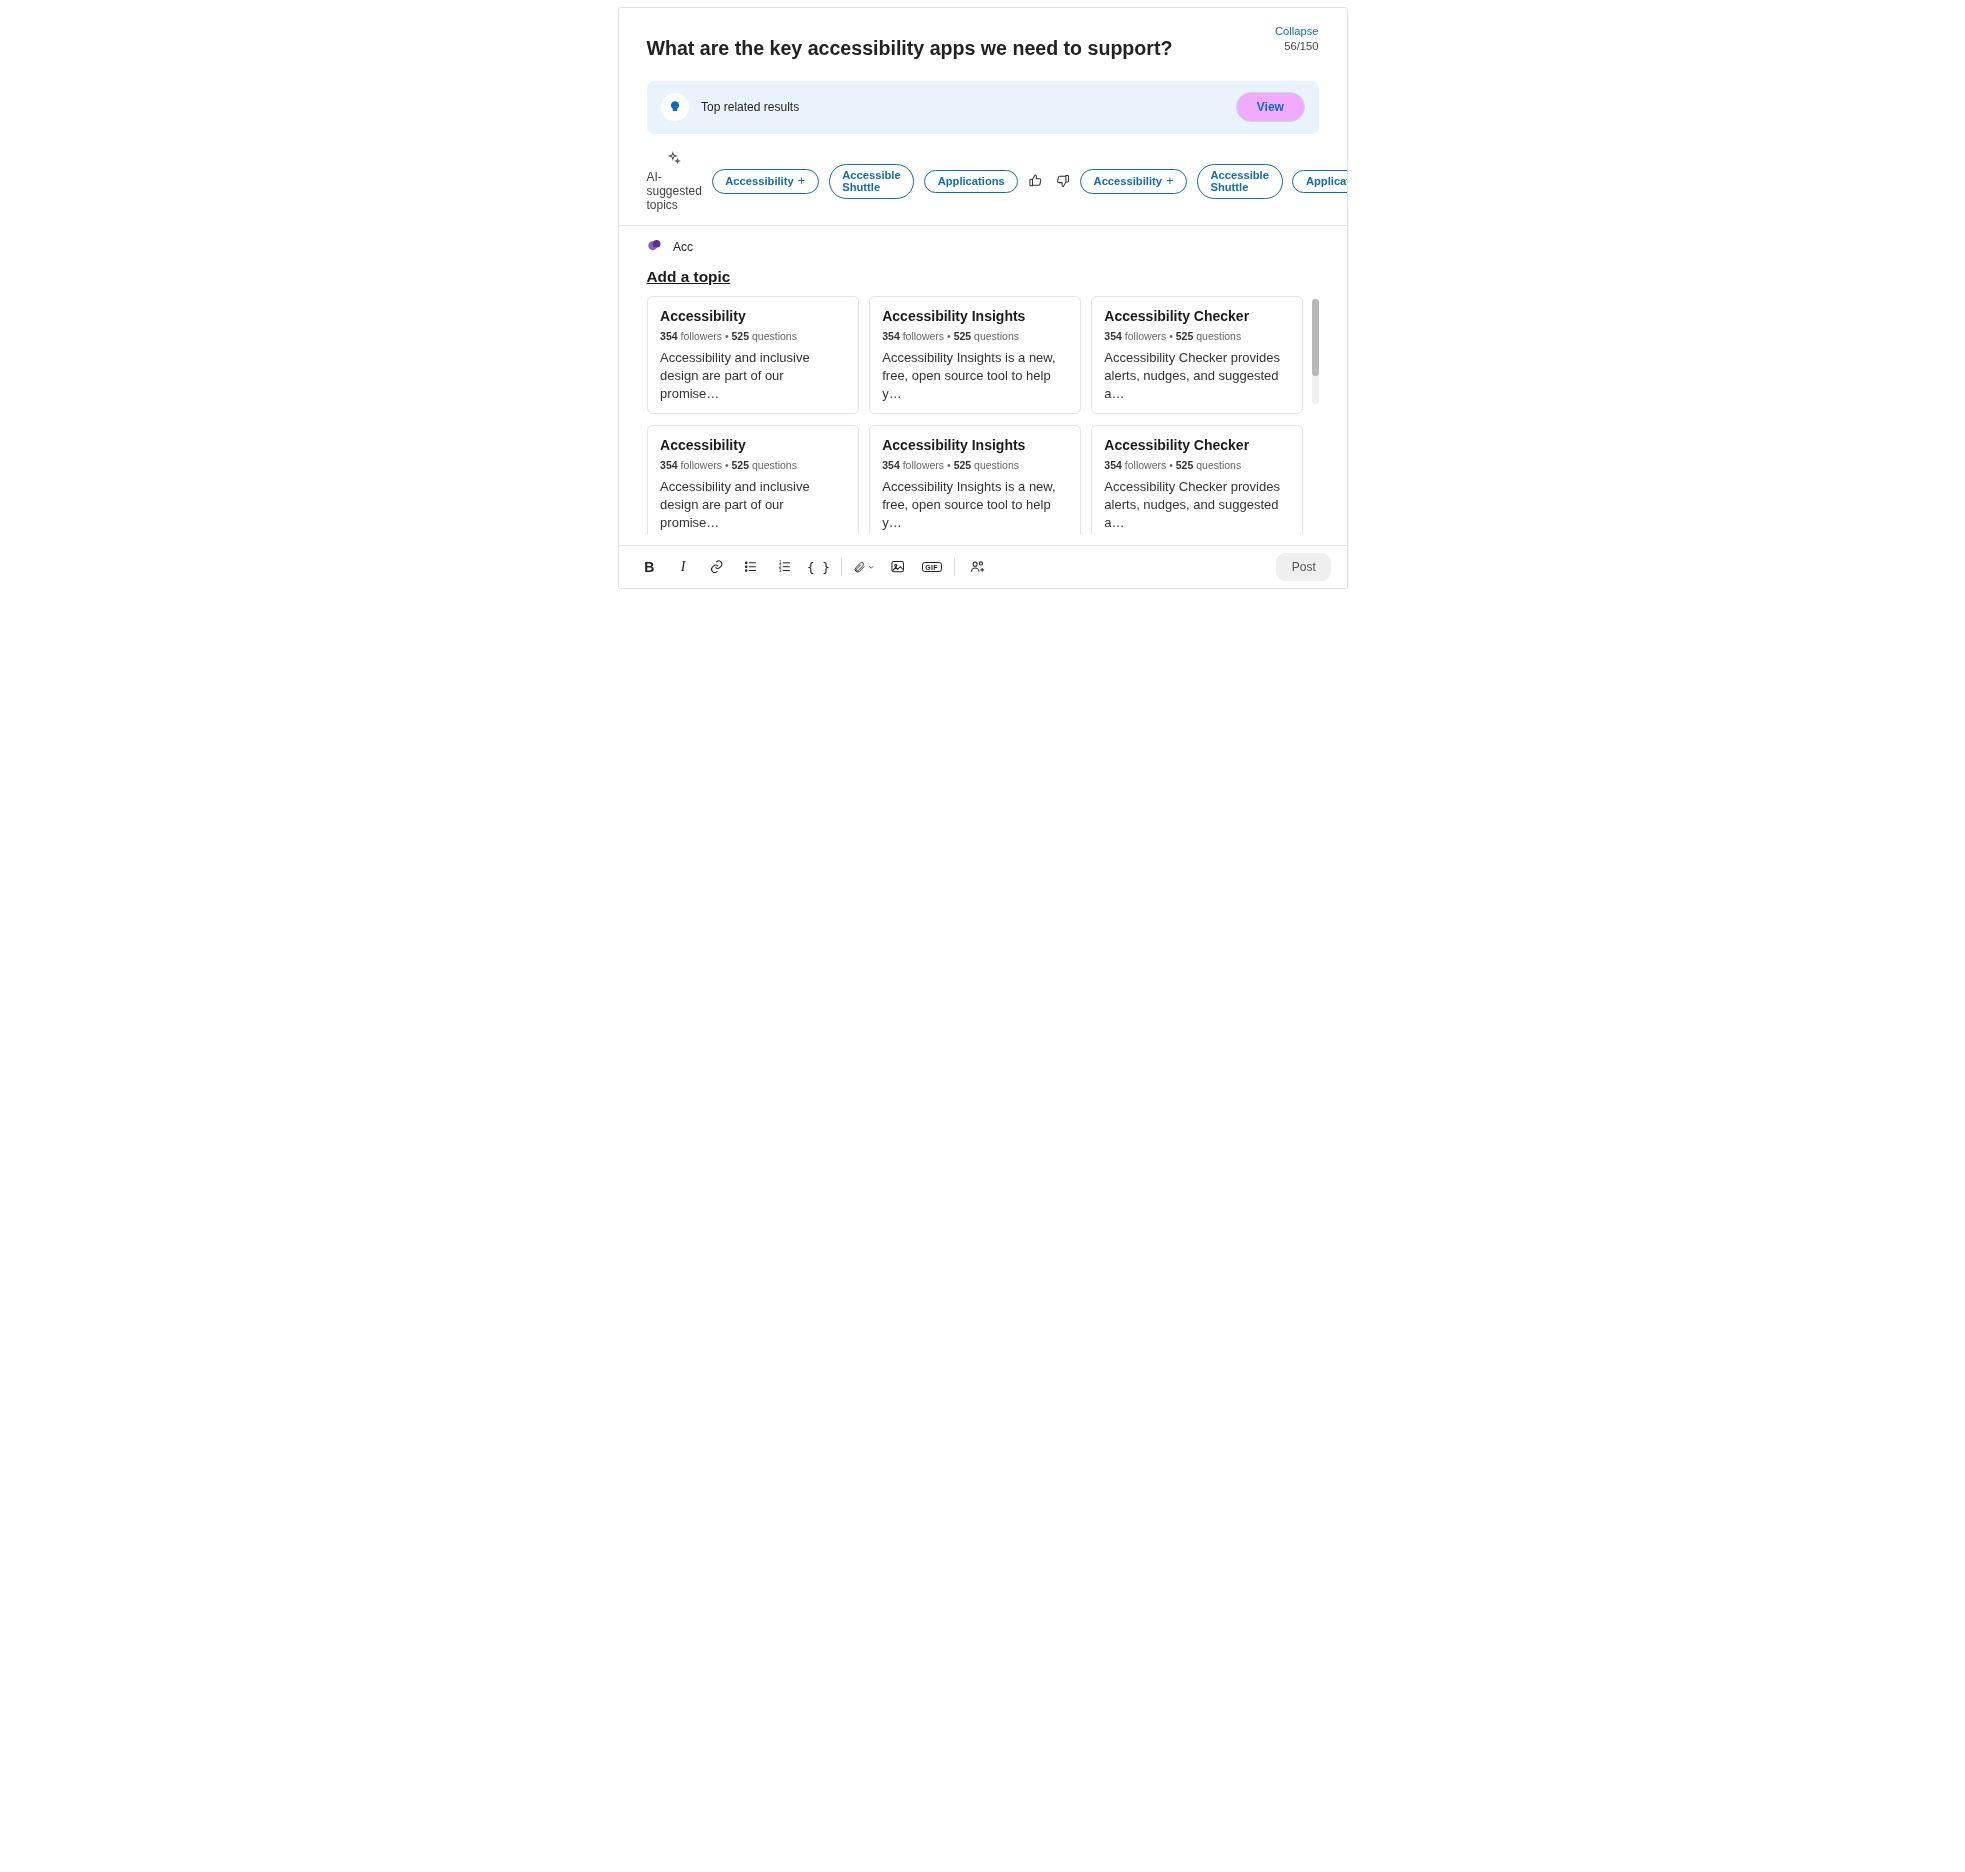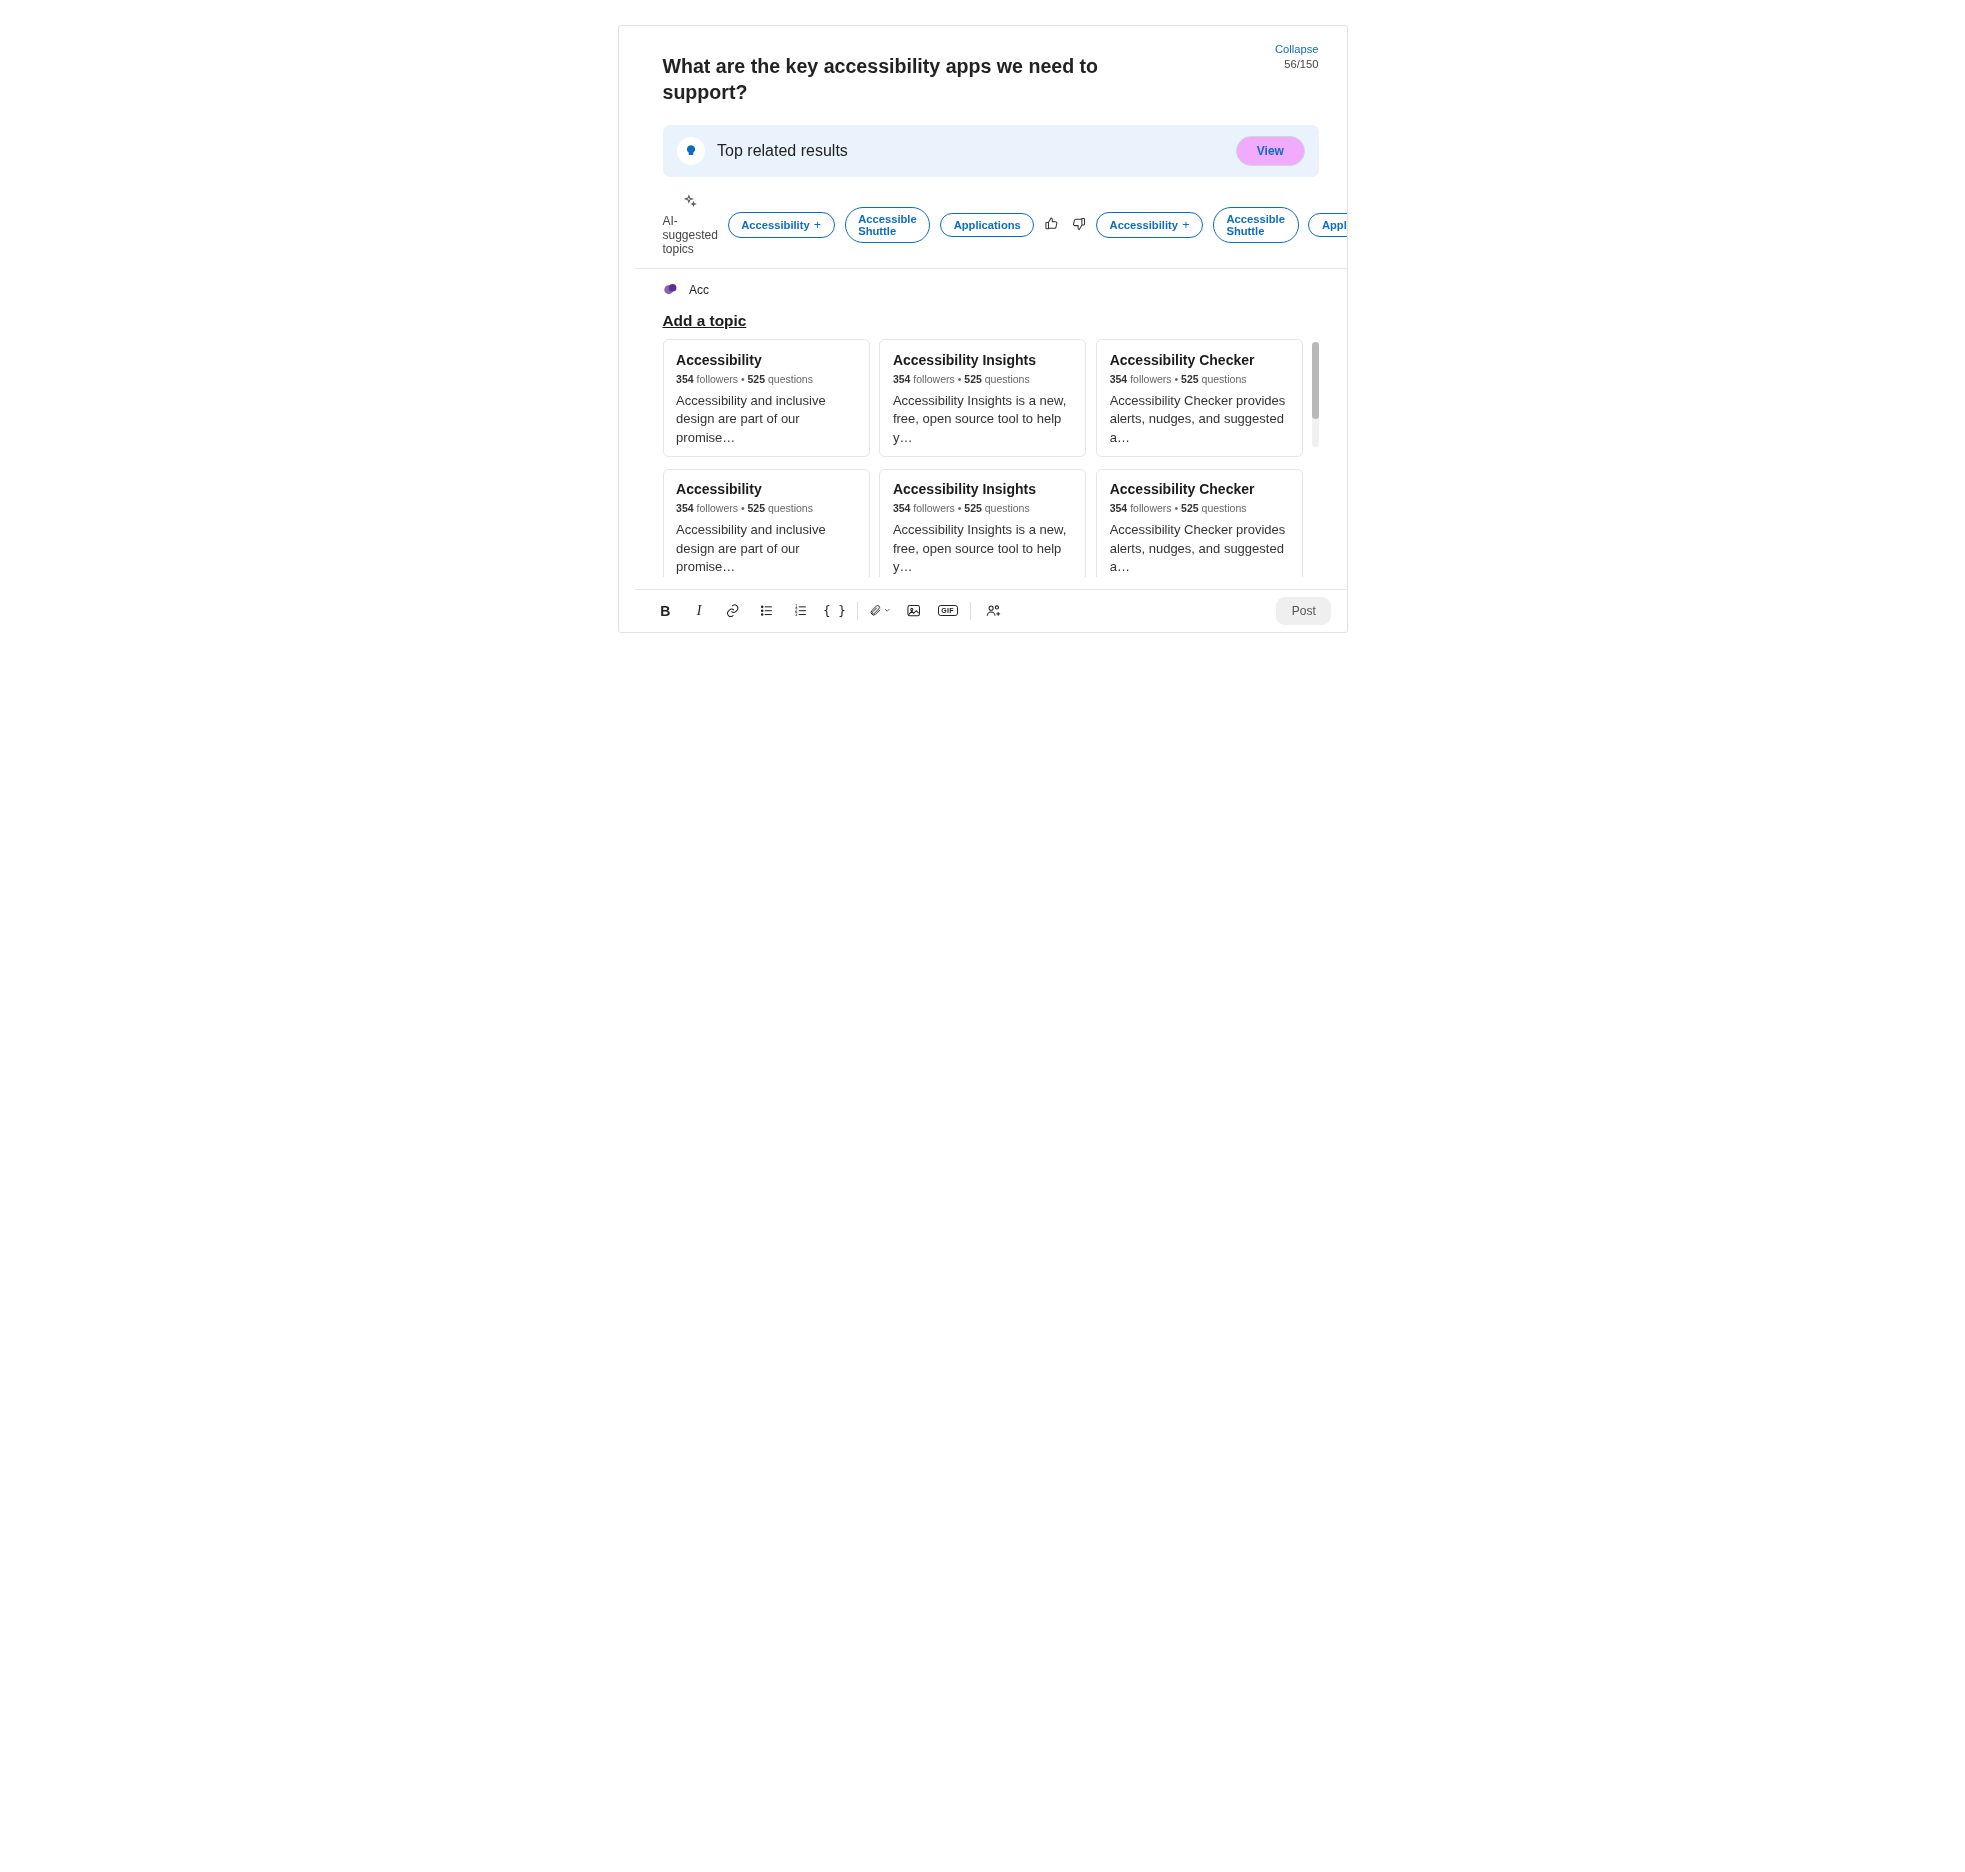--- a/index.html
+++ b/index.html
@@ -6,23 +6,22 @@
     body {
       font-family: "Segoe UI", -apple-system, BlinkMacSystemFont, sans-serif;
       background: #fff;
       color: #1b1b1b;
       font-size: 10.5px;
     }
     .frame {
       width: 730px;
       border: 0.7px solid #e1e1e1;
       border-radius: 2.8px;
-      margin: 25px auto;
+      margin: 7px auto;
       overflow: hidden;
-      padding-left: 16px;
     }
     .content { padding: 17px 28px 0 28px; }
     .top-row {
       display: flex;
       justify-content: flex-end;
       align-items: center;
       gap: 14px;
       margin-bottom: 2.8px;
     }
     .collapse-link { color: #0f6cbd; font-size: 11.2px; cursor: pointer; }
@@ -50,21 +49,21 @@
       align-items: center;
       margin-bottom: 17px;
     }
     .bulb-wrap {
       width: 28px; height: 28px;
       background: #fff;
       border-radius: 50%;
       display: flex; align-items: center; justify-content: center;
       margin-right: 12.6px;
     }
-    .related-label { font-size: 16px; color: #222; flex: 1; }
+    .related-label { font-size: 12px; color: #222; flex: 1; }
     .view-btn {
       background: #f0abfc;
       border: 0.7px solid #cfd6dd;
       border-radius: 15.4px;
       padding: 7px 19.6px;
       font-size: 12px;
       font-weight: 600;
       color: #0f6cbd;
       cursor: pointer;
     }

